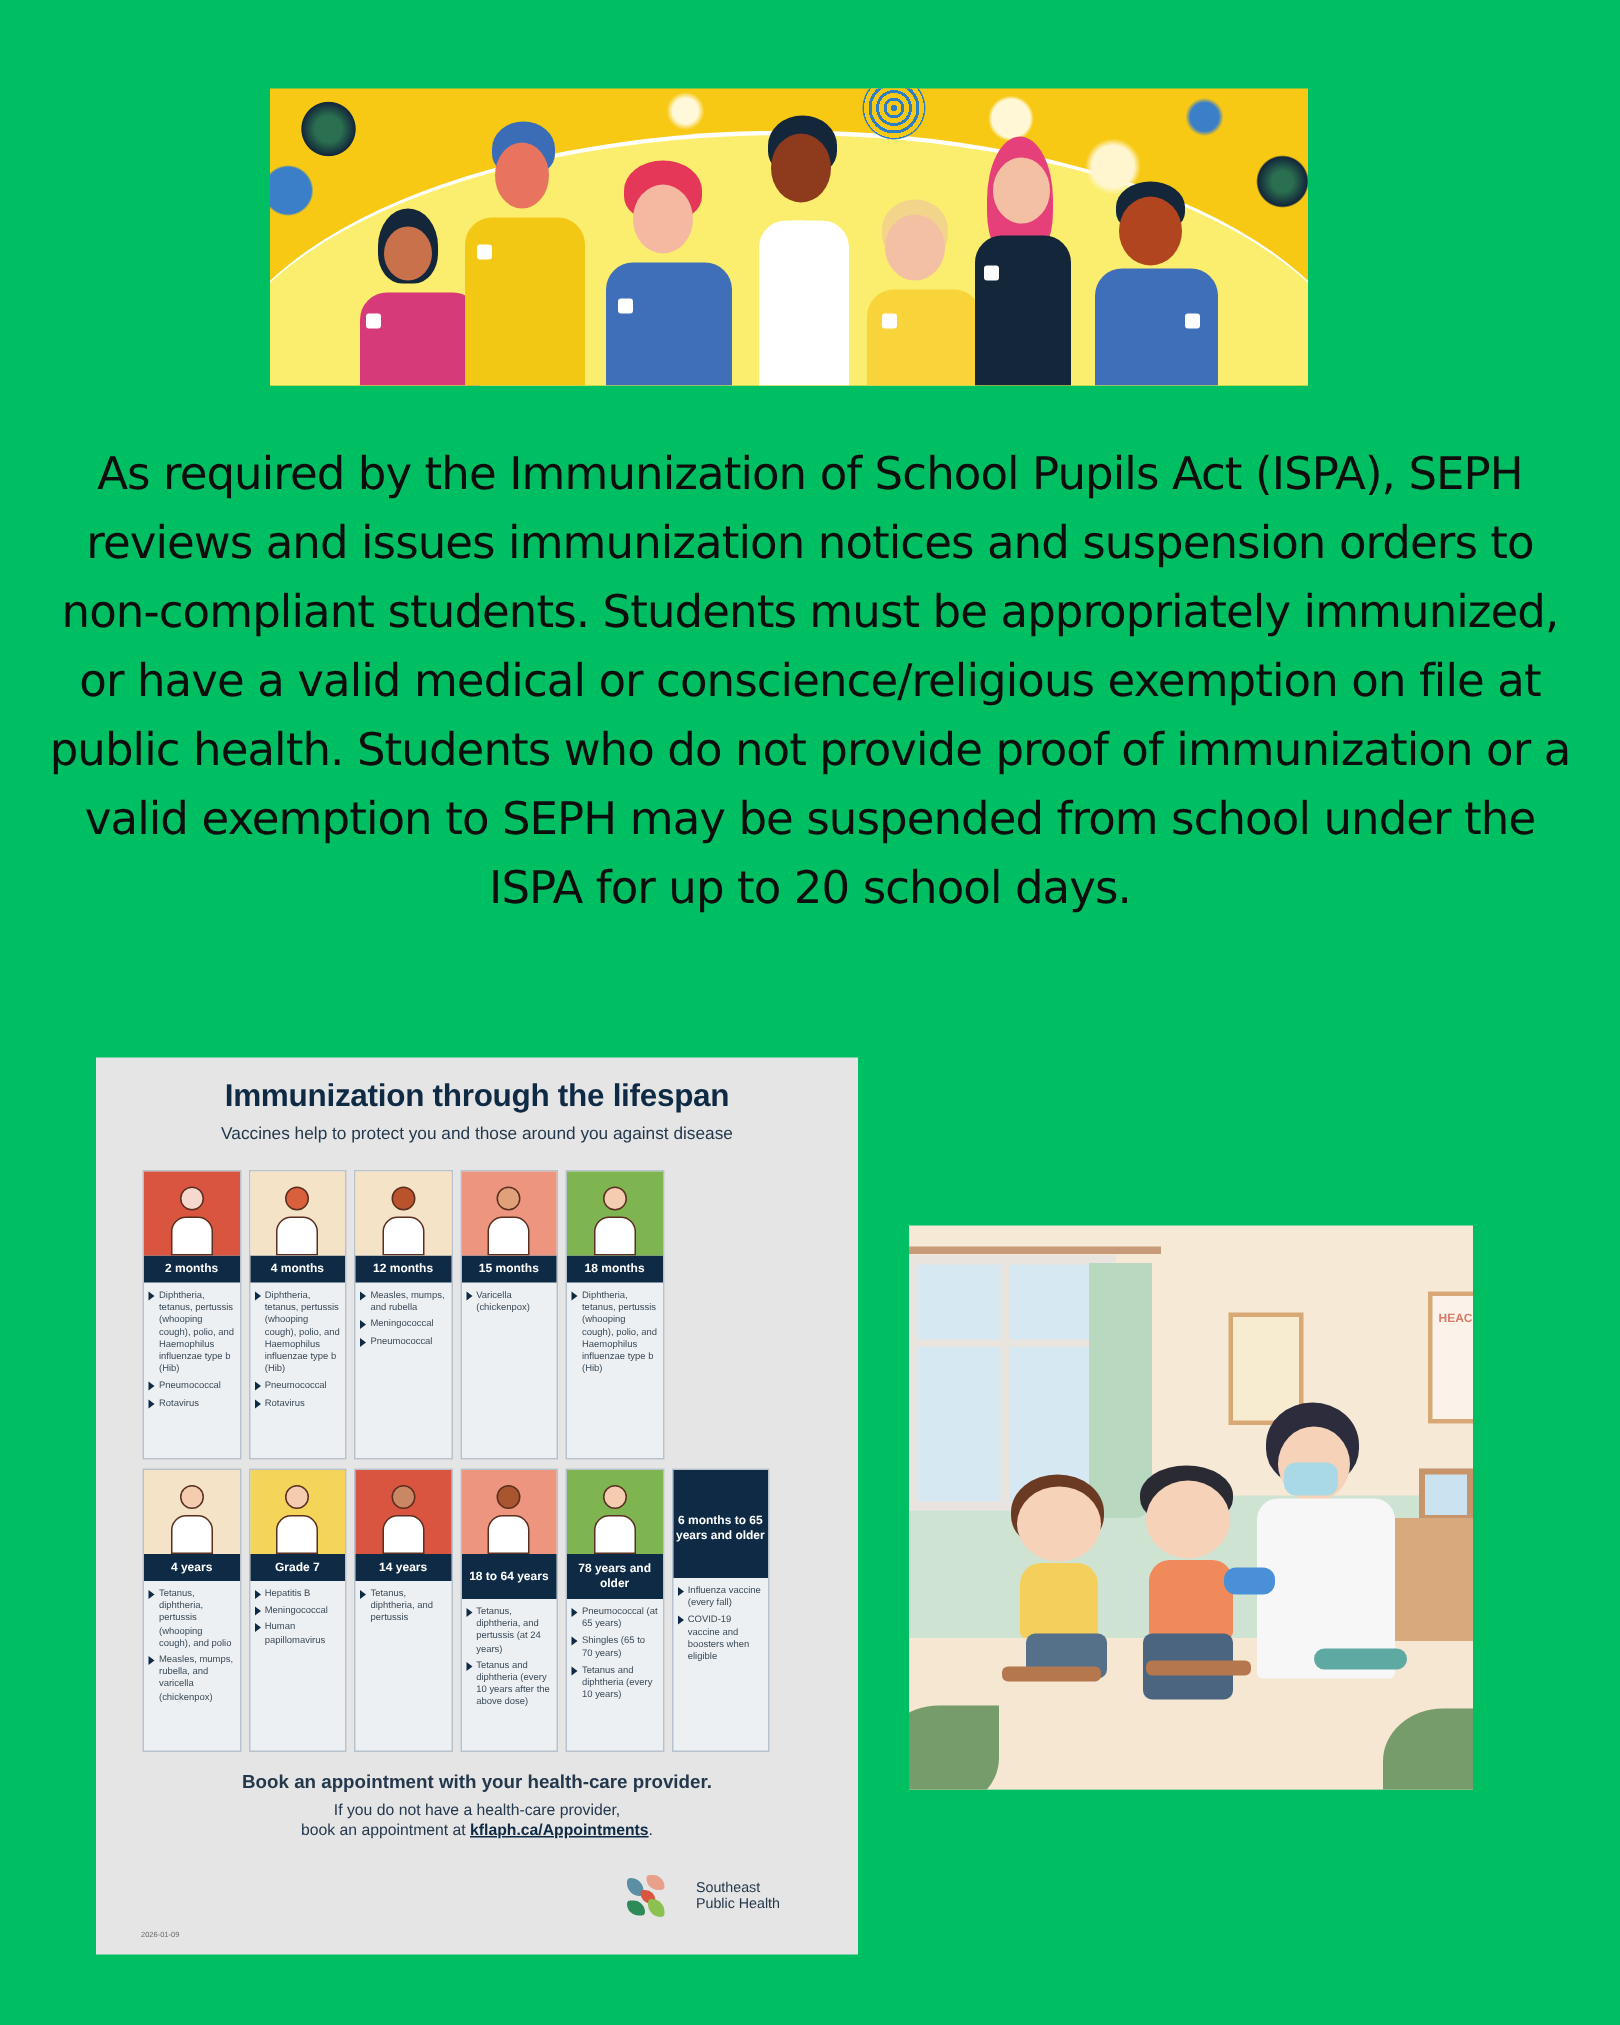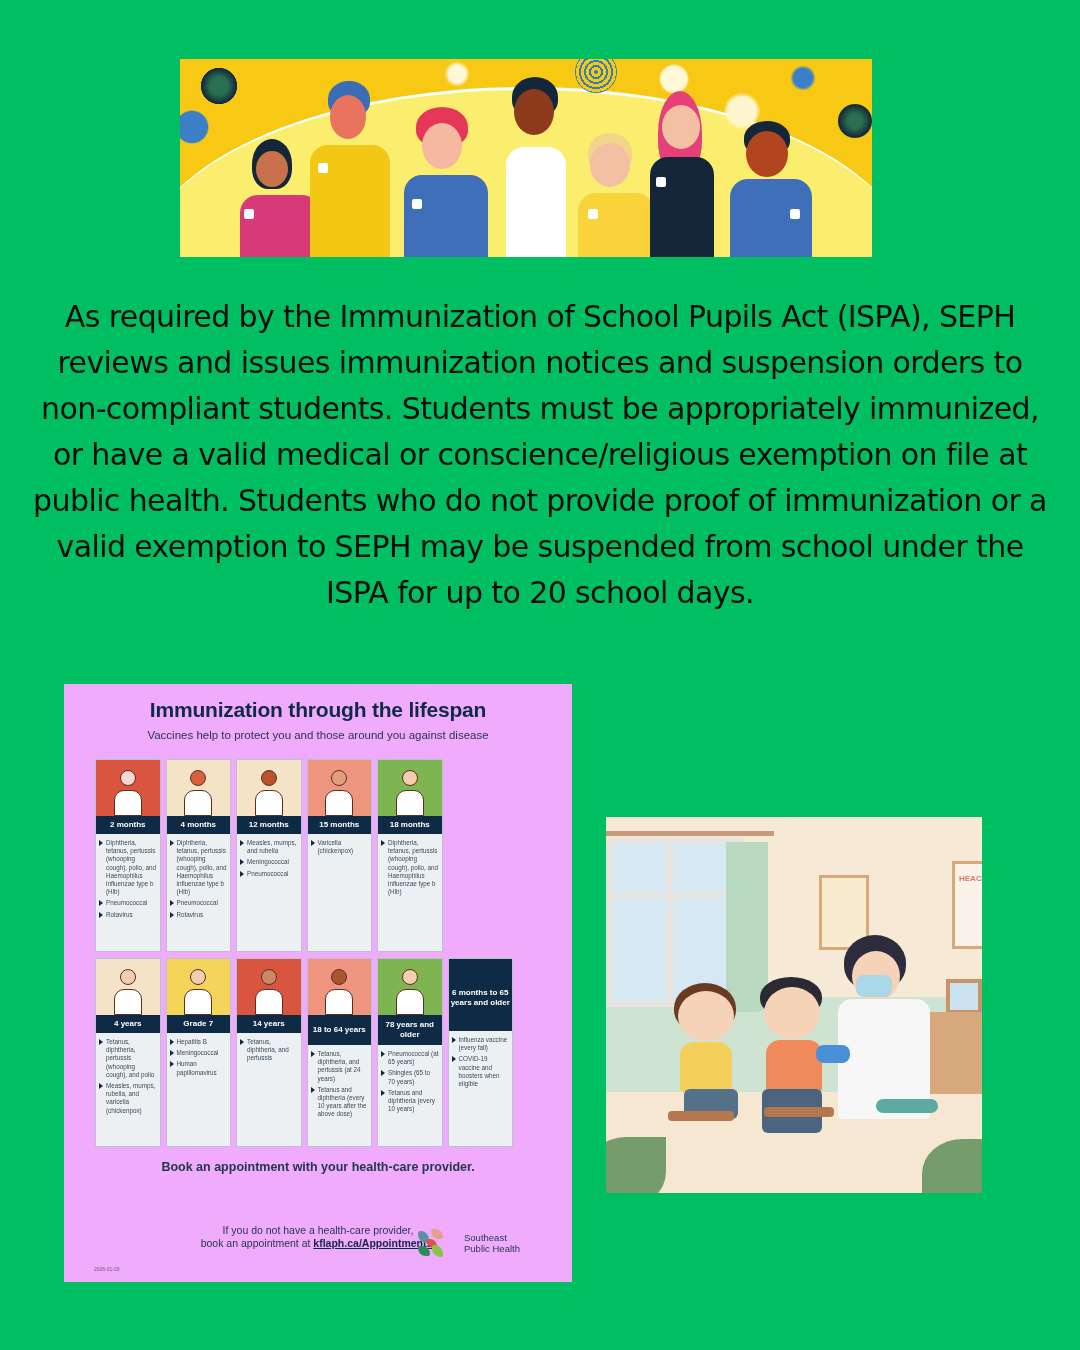--- a/index.html
+++ b/index.html
@@ -29,22 +29,22 @@
   .intro {
     position: absolute; left: 30px; top: 294px; width: 1020px;
     text-align: center; color: #0d0d0d;
     font-family: "DejaVu Sans", sans-serif;
     font-size: 30px; line-height: 46px; letter-spacing: -0.6px;
     font-weight: normal;
   }
 
   
   .poster {
-    position: absolute; left: 64px; top: 684px; width: 508px; height: 598px;
-    background: #f0abfc;
+    position: absolute; left: 64px; top: 705px; width: 508px; height: 598px;
+    background: #e5e5e5;
   }
   .poster-title {
     position: absolute; left: 0; width: 100%; top: 14px; text-align: center;
     font-size: 21px; font-weight: bold; color: #0f2a44; letter-spacing: -0.2px;
   }
   .poster-sub {
     position: absolute; left: 0; width: 100%; top: 45px; text-align: center;
     font-size: 11.5px; color: #24384d;
   }
   .grid { position: absolute; left: 31px; top: 75px; width: 418px; }
@@ -83,21 +83,21 @@
   .card.dark .darkhead {
     background: #0f2a44; color: #fff; font-weight: bold; font-size: 8px; line-height: 10px;
     text-align: center; height: 72px; padding-top: 29px;
   }
   .book {
     position: absolute; left: 0; width: 100%; top: 476px; text-align: center;
     font-size: 12.5px; font-weight: bold; color: #24384d;
   }
   .book-sub {
     position: absolute; left: 0; width: 100%; top: 496px; text-align: center;
-    font-size: 10.5px; color: #24384d; line-height: 13px; margin-top: 44px;
+    font-size: 10.5px; color: #24384d; line-height: 13px;
   }
   .book-sub a { color: #0f2a44; font-weight: bold; text-decoration: underline; }
   .logo { position: absolute; left: 354px; top: 545px; display: flex; align-items: center; gap: 20px; }
   .logo-mark { position: relative; width: 26px; height: 28px; }
   .logo-mark span { position: absolute; border-radius: 3px 10px 3px 10px; }
   .logo-text { font-size: 9.5px; line-height: 11px; color: #24384d; }
   .date { position: absolute; left: 30px; top: 582px; font-size: 5px; color: #666; }
 
   
   .illus {

